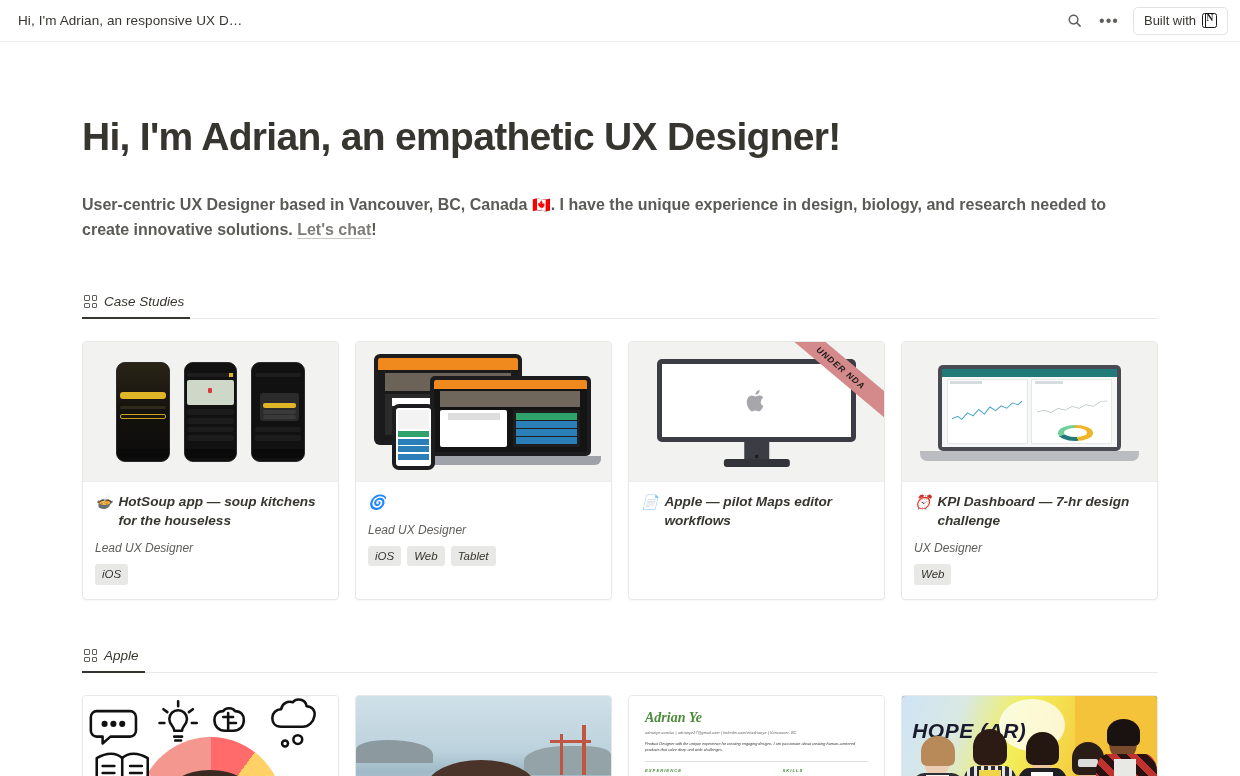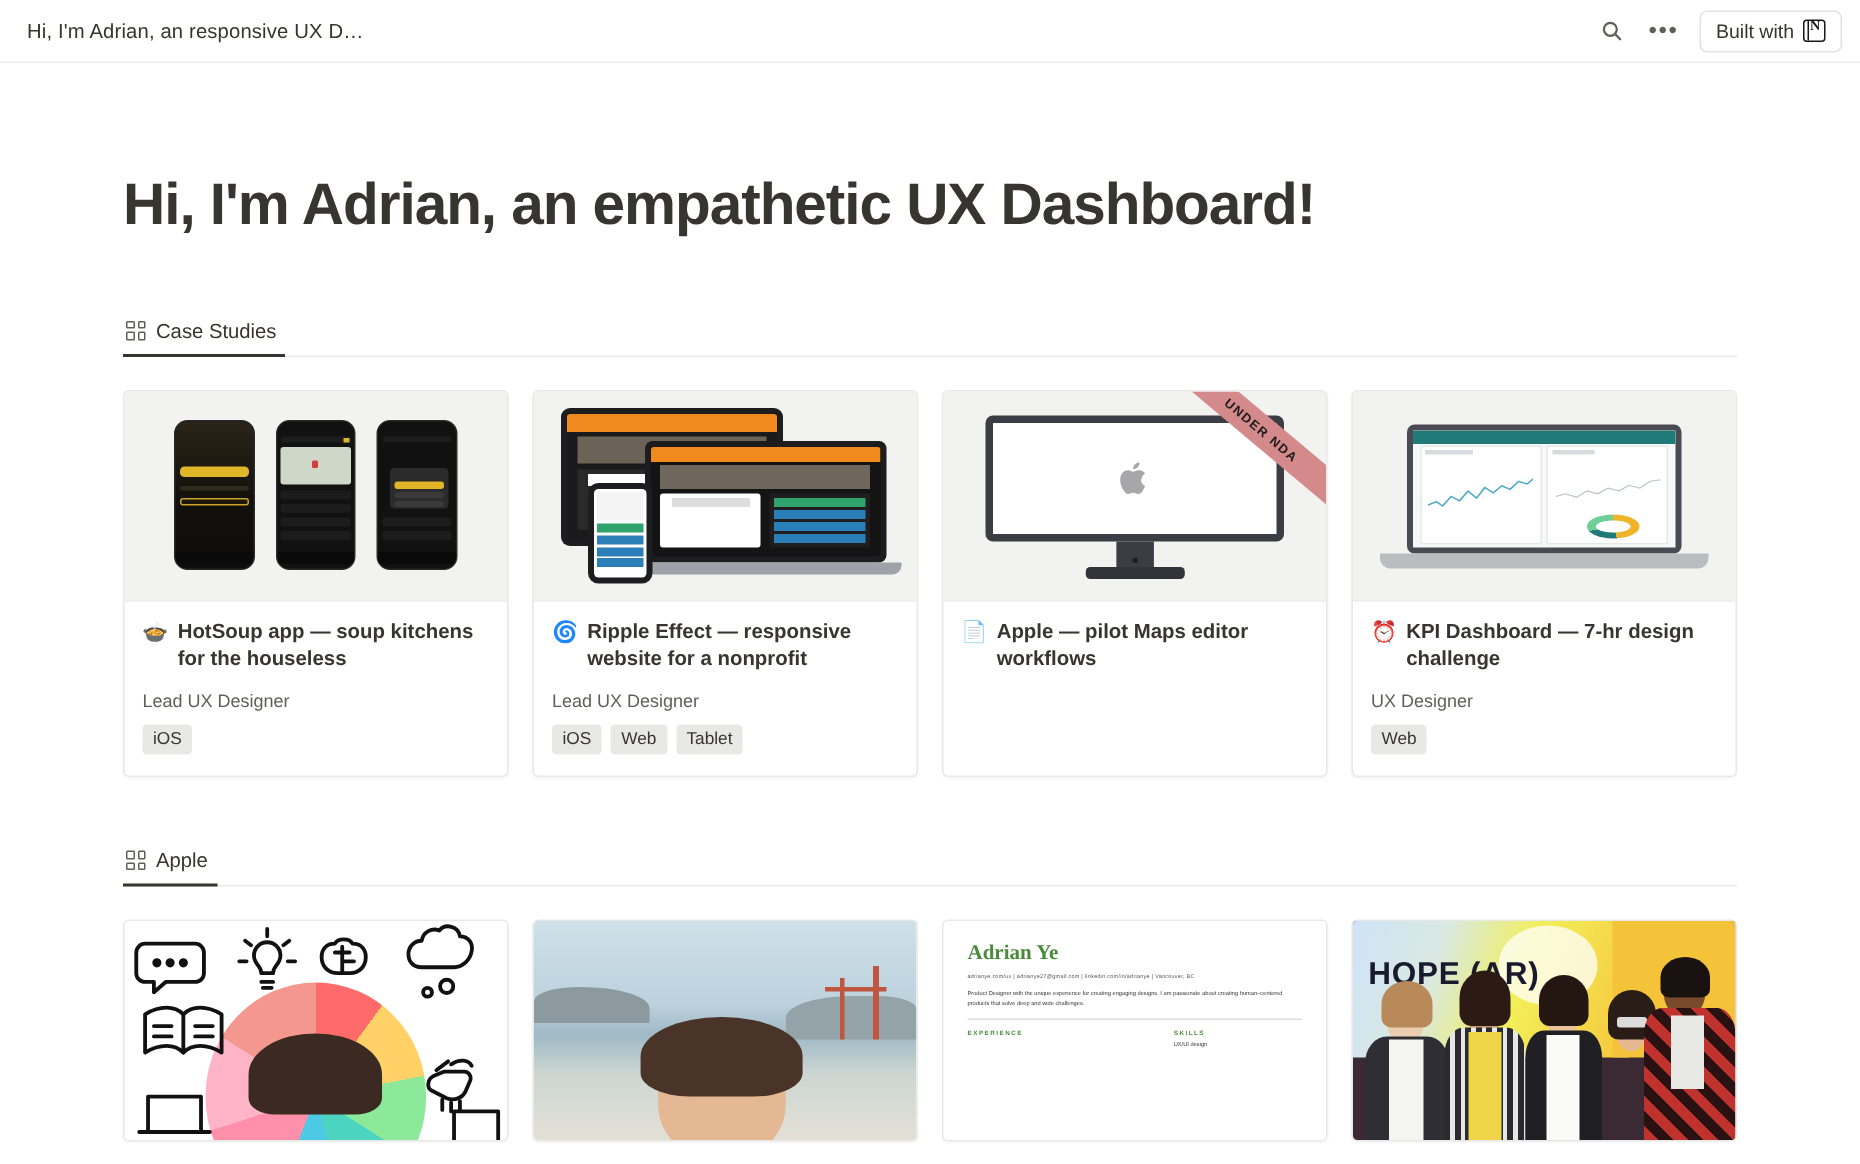--- a/index.html
+++ b/index.html
@@ -91,21 +91,21 @@
   p.subtitle .flag { font-size: 15px; }
   .lets-chat {
     color: #7d7c78;
     text-decoration: underline;
     text-decoration-color: #c9c8c4;
     text-underline-offset: 2.5px;
     cursor: pointer;
   }
 
   
-  .collection { margin-top: 44px; }
+  .collection { margin-top: 44px; font-style: italic; }
   .collection.about { margin-top: 40px; }
   .coll-tabs {
     border-bottom: 1px solid #e9e9e7;
     display: flex;
     height: 33px;
   }
   .coll-tab {
     display: flex; align-items: center; gap: 7px;
     padding: 0 6px 0 2px;
     font-size: 13.5px;
@@ -270,22 +270,25 @@
     <div class="built-btn">
       <span>Built with</span>
       <span class="notion-logo"></span>
     </div>
   </div>
 </div>
 
 <div class="page">
   <div class="content">
 
-    <h1 class="title">Hi, I'm Adrian, an empathetic UX Dashboard!</h1>
-
+    <h1 class="title">Hi, I'm Adrian, an empathetic UX Designer!</h1>
+
+    <p class="subtitle">
+      <span>User-centric UX Designer based in Vancouver, BC, Canada </span><span class="flag">🇨🇦</span><span>. I have the unique experience in design, biology, and research needed to create innovative solutions. </span><span class="lets-chat">Let's chat</span><span>!</span>
+    </p>
 
     <div class="collection">
       <div class="coll-tabs">
         <div class="coll-tab">
           <span class="gallery-icon">
               <i></i>
               <i></i>
               <i></i>
               <i></i>
             </span>
@@ -384,21 +387,20 @@
                   <div style="position:absolute;top:53%;left:6%;width:88%;height:10%;background:#2b7fb8;"></div>
                   <div style="position:absolute;top:66%;left:6%;width:88%;height:10%;background:#2b7fb8;"></div>
                   <div style="position:absolute;top:79%;left:6%;width:88%;height:10%;background:#2b7fb8;"></div>
                 </div>
               </div>
             </div>
           </div>
           <div class="card-body">
             <div class="card-title">
               <span class="emoji">🌀</span>
-              <span>Ripple Effect — responsive website for a nonprofit</span>
             </div>
             <div class="card-sub">Lead UX Designer</div>
             <div class="tags">
               <span class="tag">iOS</span>
               <span class="tag">Web</span>
               <span class="tag">Tablet</span>
             </div>
           </div>
         </div>
 

